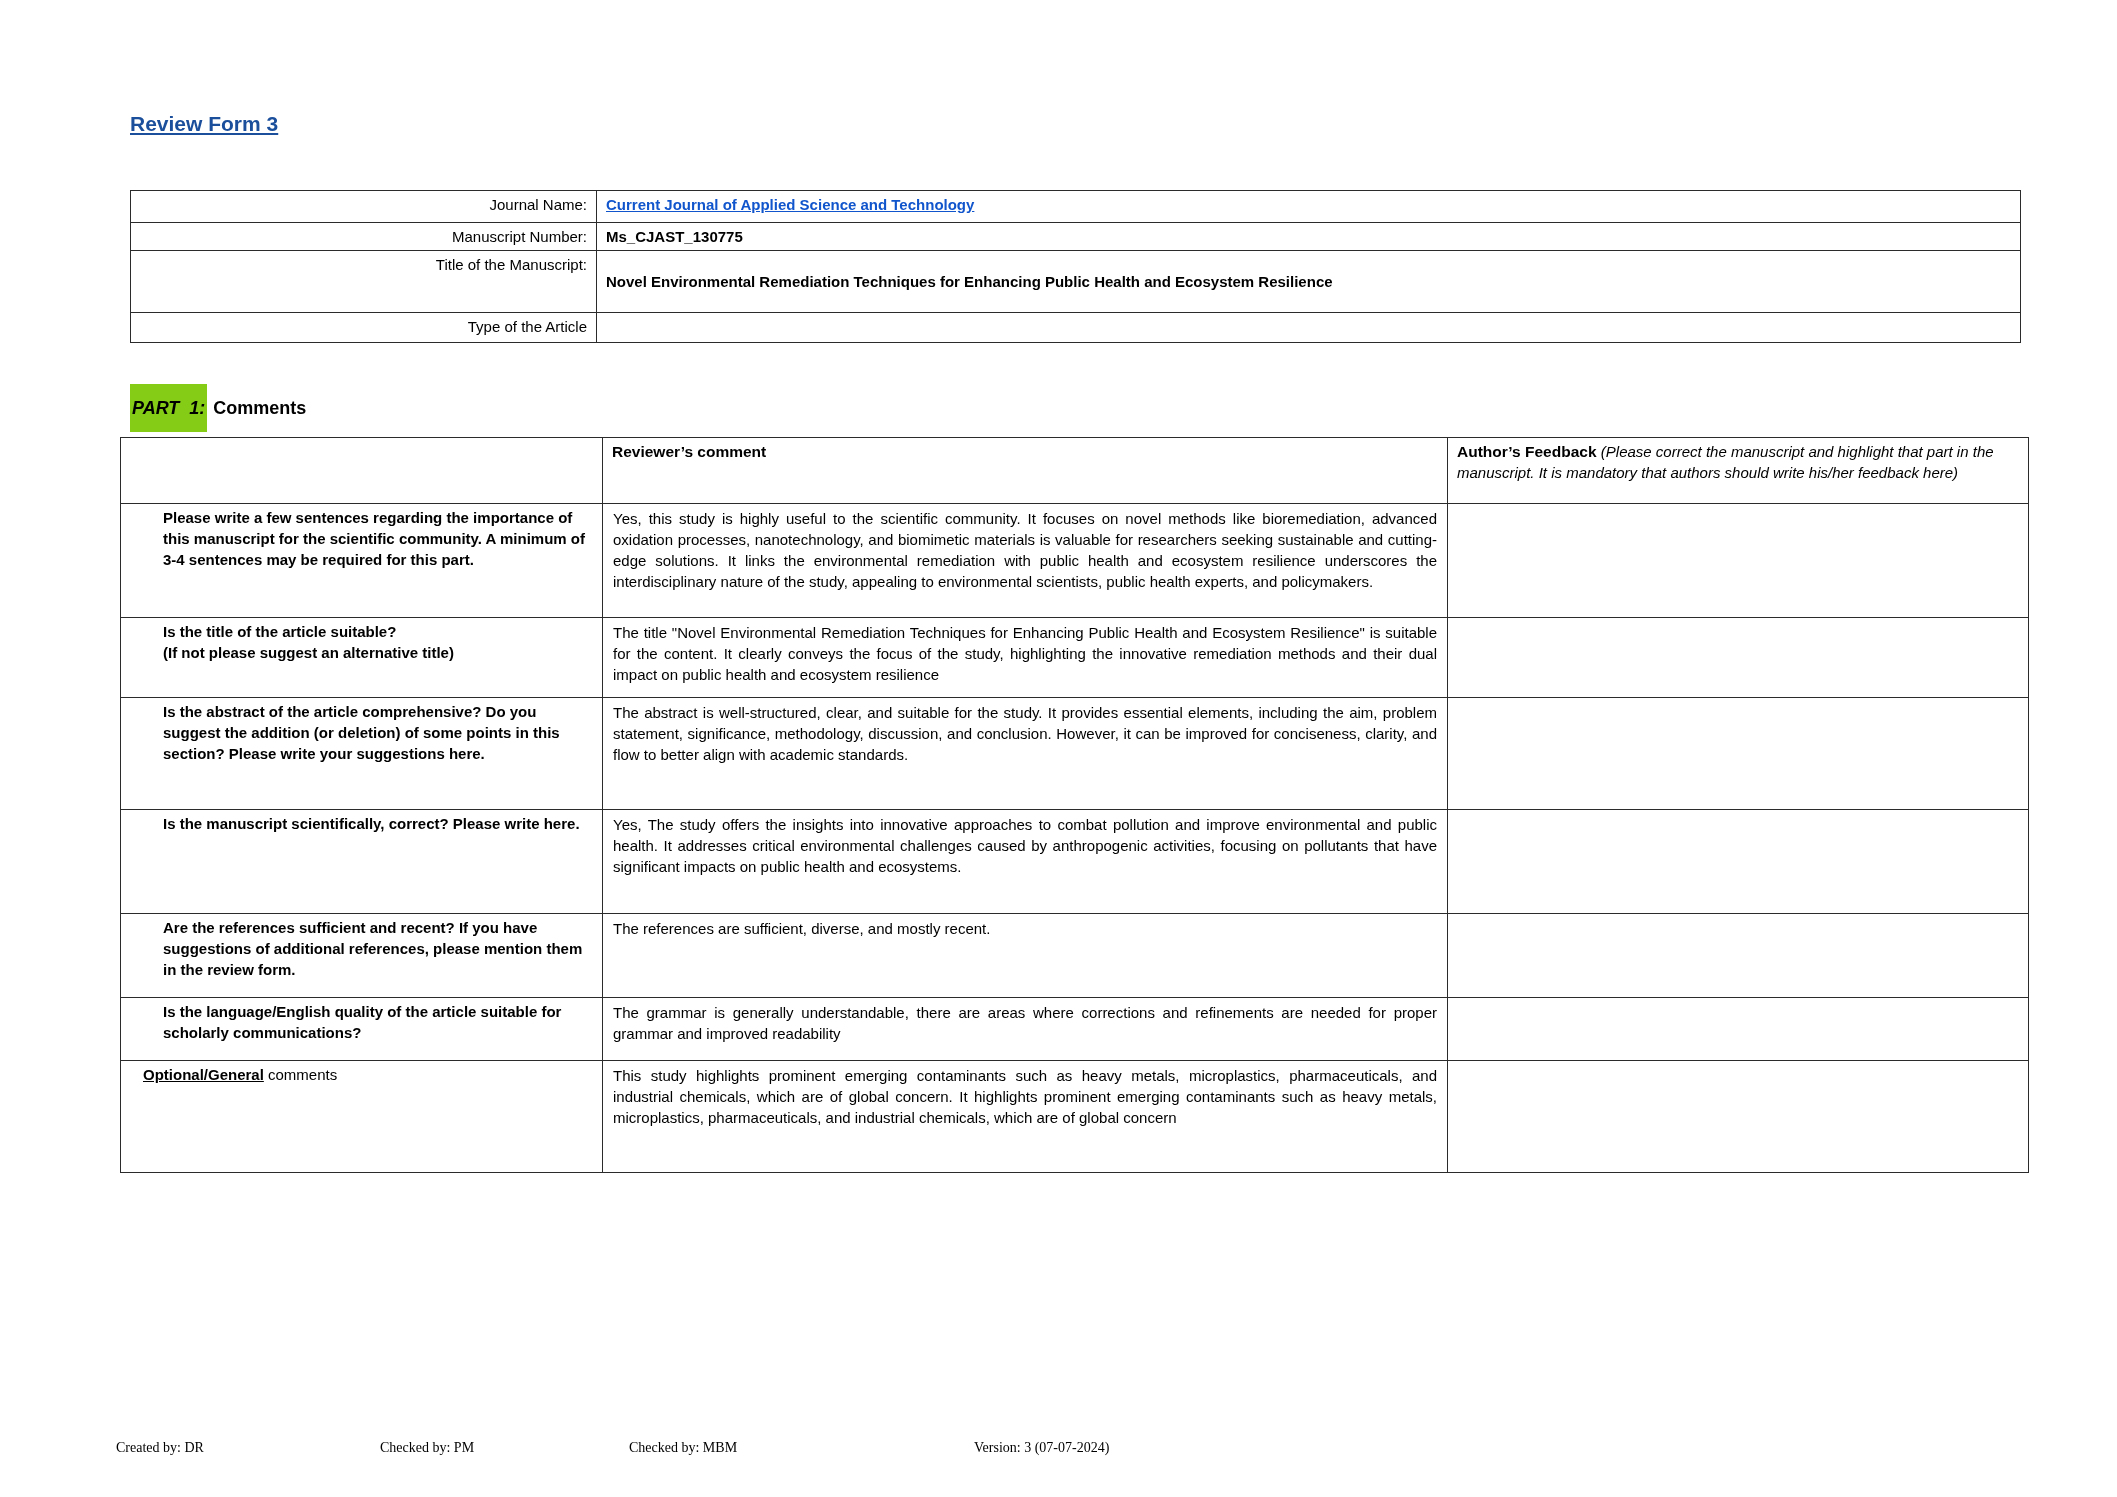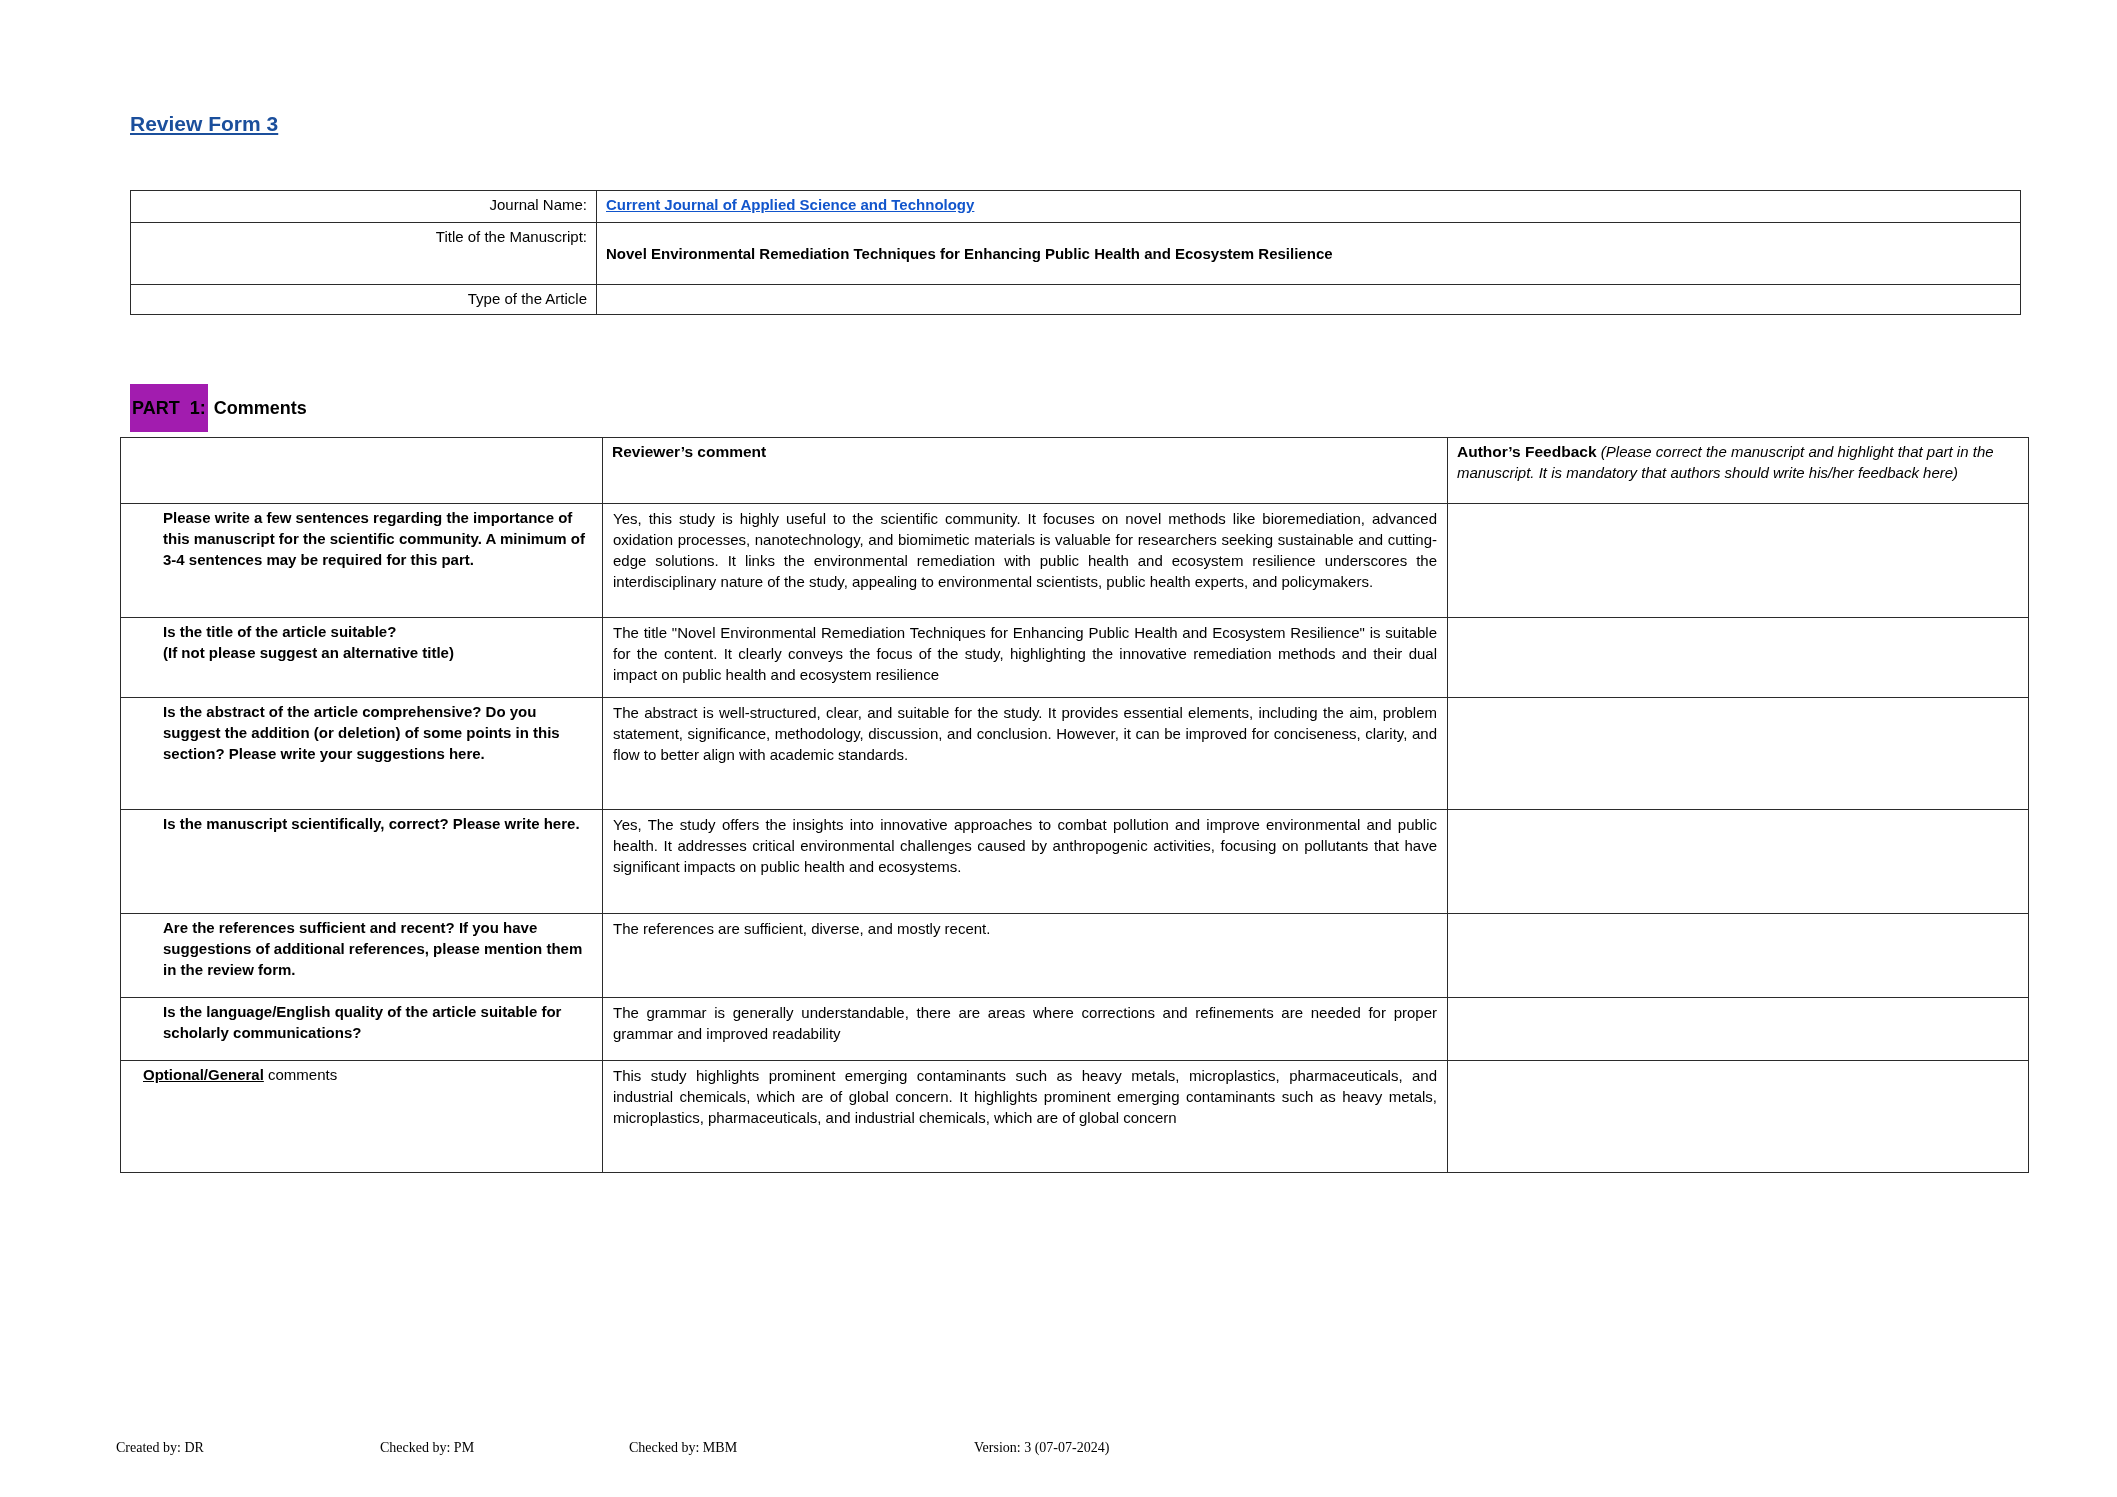--- a/index.html
+++ b/index.html
@@ -30,21 +30,21 @@
     color: #1155cc; font-weight: bold; text-decoration: underline; font-size: 15px; cursor: pointer;
   }
   .info-table .val-bold { font-weight: bold; }
   .info-table tr.r-title .val-bold { vertical-align: middle; }
 
   
   .part-heading {
     position: absolute; left: 130px; top: 398px;
     font-size: 18px; font-weight: bold;
   }
-  .part-heading .hl { background: #a21caf; white-space: pre; padding: 14px 2px; }
+  .part-heading .hl { background: #84cc16; white-space: pre; padding: 14px 2px; font-style: italic; }
   .part-heading .after { margin-left: 6px; }
 
   
   .main-table { position: absolute; left: 120px; top: 437px; width: 1908px; }
   .main-table col.c1 { width: 482px; }
   .main-table col.c2 { width: 845px; }
   .main-table col.c3 { width: 581px; }
 
   .main-table .hdr { font-weight: bold; font-size: 15.5px; }
   .main-table .hdr .it { font-weight: normal; font-style: italic; font-size: 15px; }
@@ -89,20 +89,24 @@
 
   <table class="info-table">
     <colgroup>
         <col class="c-label">
         <col>
       </colgroup>
     <tbody>
         <tr class="h-i0">
       <td class="lbl">Journal Name:</td>
       <td class="val-link"><a>Current Journal of Applied Science and Technology</a></td>
+    </tr>
+    <tr class="h-i1">
+      <td class="lbl">Manuscript Number:</td>
+      <td class="val-bold">Ms_CJAST_130775</td>
     </tr>
     <tr class="h-i2 r-title">
       <td class="lbl">Title of the Manuscript:</td>
       <td class="val-bold">Novel Environmental Remediation Techniques for Enhancing Public Health and Ecosystem Resilience</td>
     </tr>
     <tr class="h-i3">
       <td class="lbl">Type of the Article</td>
       <td></td>
     </tr>
   </tbody>

